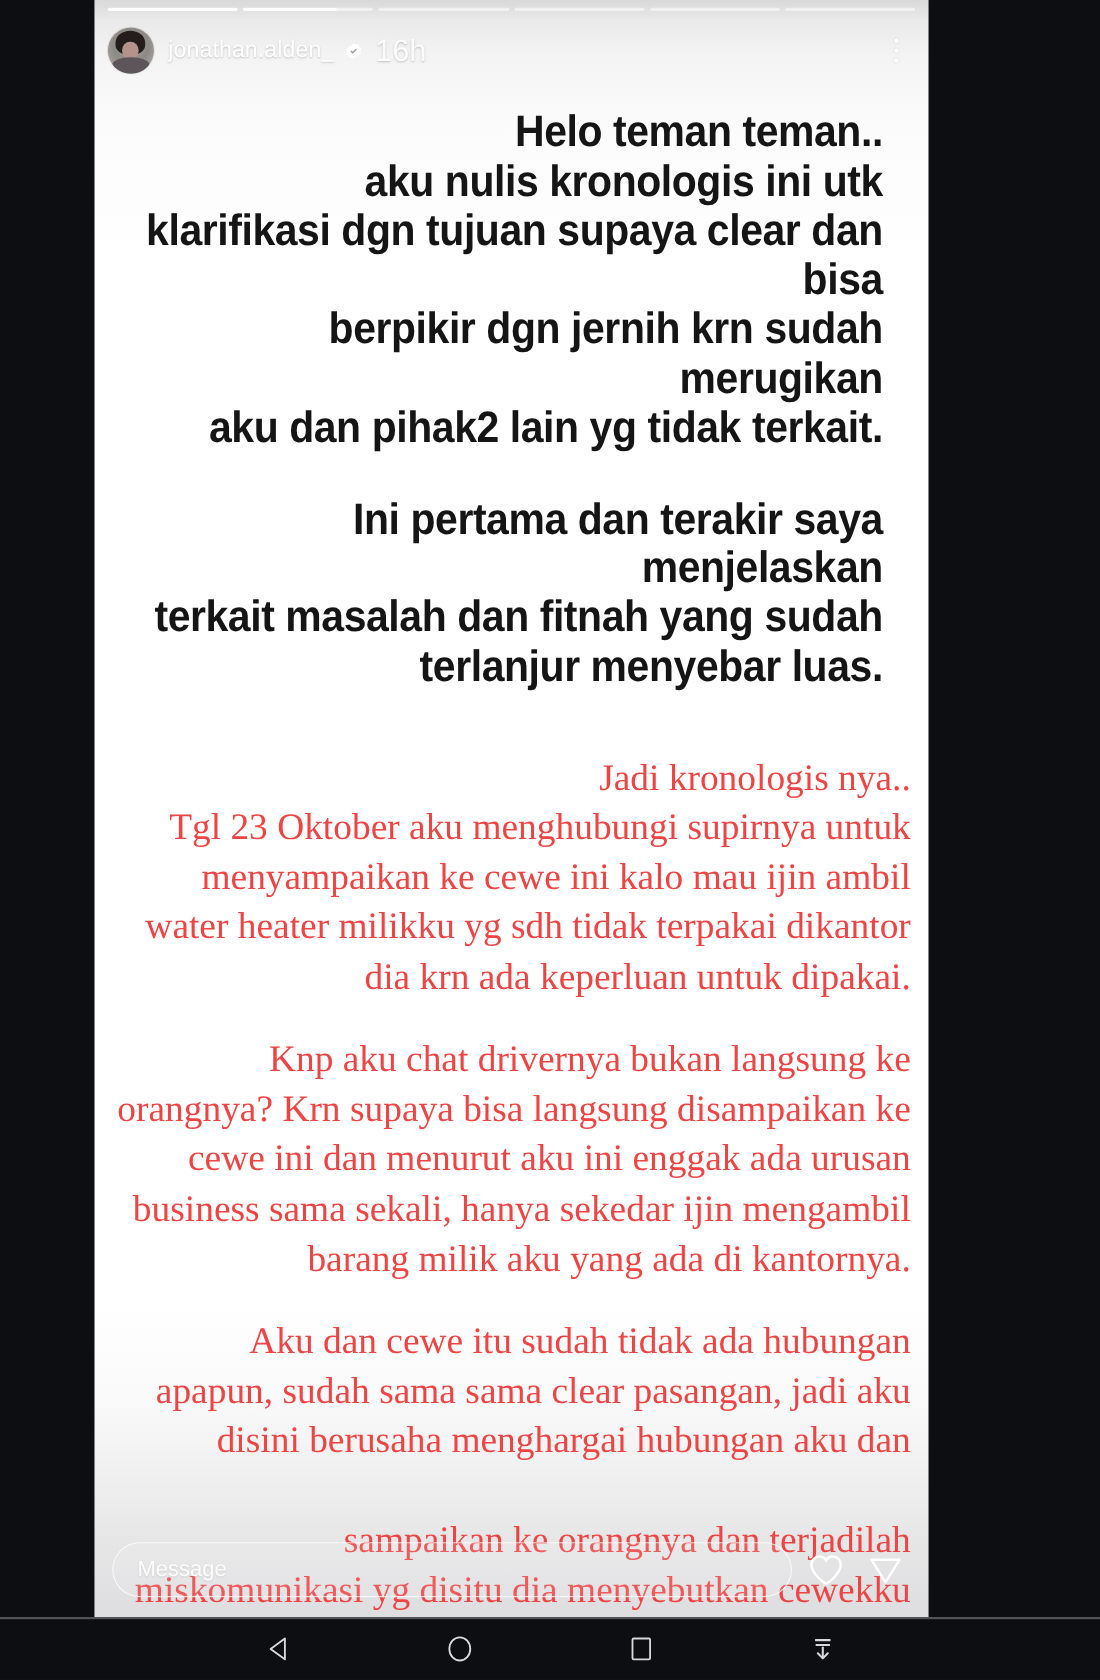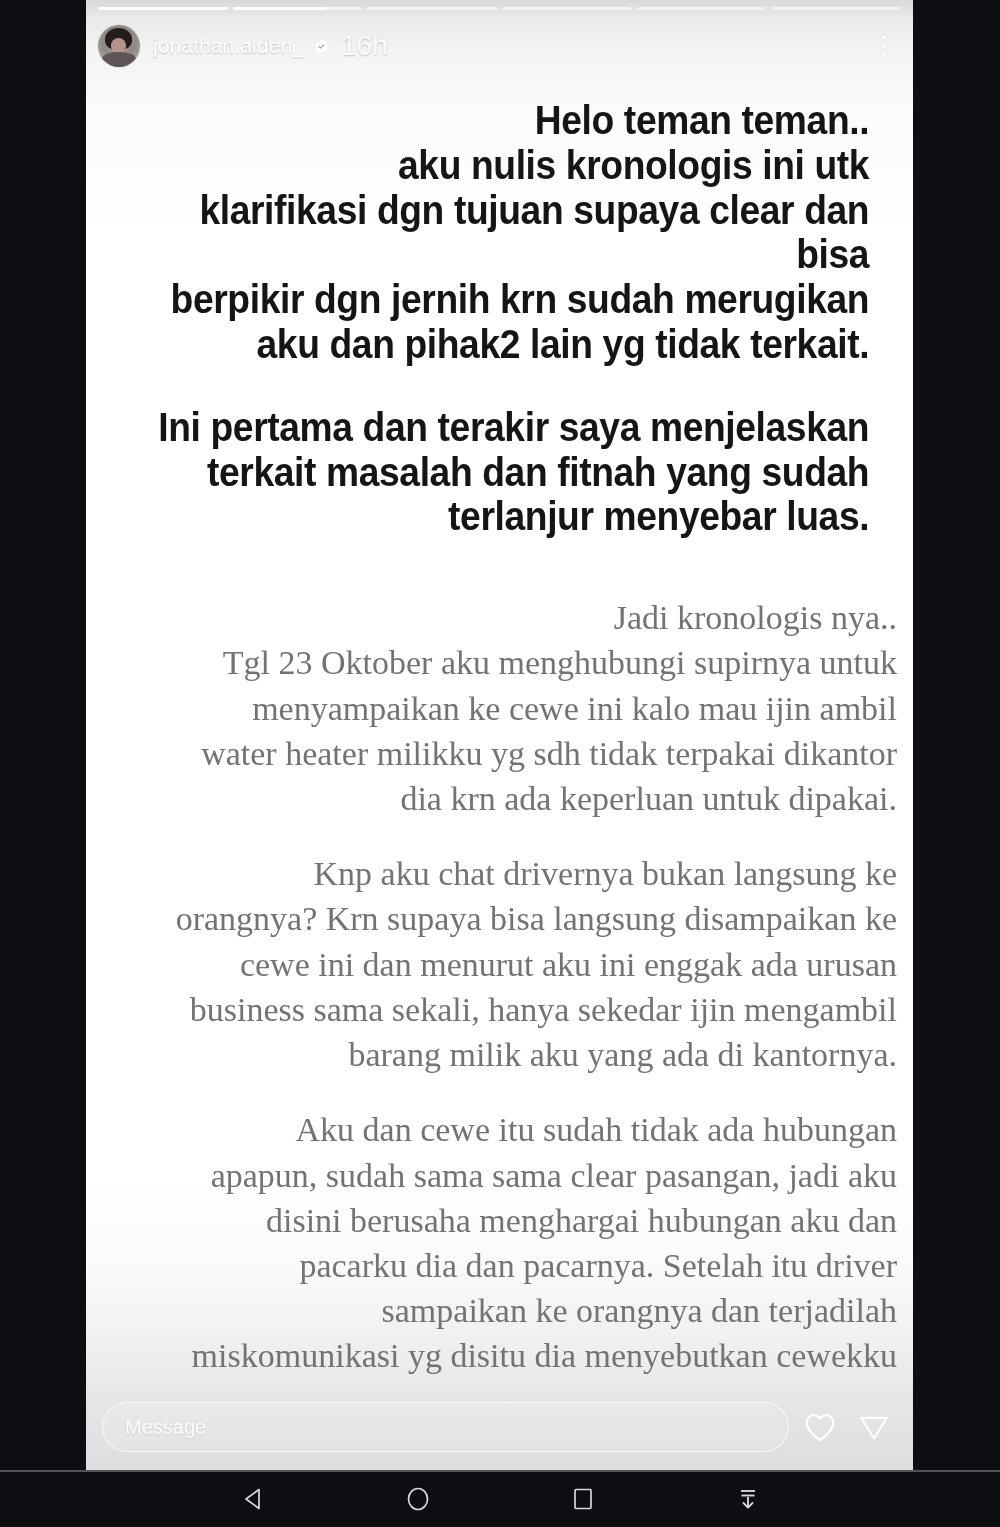--- a/index.html
+++ b/index.html
@@ -8,21 +8,21 @@
     background:#0d0e12;
     font-family:"Liberation Sans", sans-serif;
     overflow:hidden;
   }
 
   #screen { position:relative; width:1000px; height:1527px; background:#0d0e12; }
 
   
   #story {
     position:absolute;
-    left:86px; top:0; width:827px; height:1470px;
+    left:86px; top:0; width:758px; height:1470px;
     background:#ffffff;
     overflow:hidden;
   }
   #story-bg {
     position:absolute; inset:0;
     background:
       linear-gradient(to bottom,
         #d9d9d9 0px, #e9e9e9 18px, #f3f3f3 48px,
         #fbfbfc 110px, #ffffff 240px, #ffffff 1180px,
         #fafafa 1270px, #f0f0f0 1340px, #e6e6e7 1400px, #dedee0 1470px);
@@ -97,21 +97,21 @@
     font-weight:700; color:#151515;
     font-size:40px; line-height:1.12; letter-spacing:-0.4px;
     transform:scaleX(0.93); transform-origin:center top;
     margin-bottom:0;
   }
   .headline .blk { margin-bottom:0; }
   .headline .gap { display:block; height:38px; }
 
   .serif-block {
     font-family:"Liberation Serif", "DejaVu Serif", serif;
-    color:#737373; font-size:34px; line-height:1.33;
+    color:#ef4444; font-size:34px; line-height:1.33;
     margin-top:56px;
   }
   .serif-block p { margin-bottom:30px; }
   .serif-block p:last-child { margin-bottom:0; }
 
   #next-slide {
     position:absolute; right:20px; bottom:82px;
     display:flex; align-items:center; gap:14px; z-index:5;
   }
   #next-slide .ns-text {
@@ -240,21 +240,21 @@
           <span>Knp aku chat drivernya bukan langsung ke</span><br>
           <span>orangnya? Krn supaya bisa langsung disampaikan ke</span><br>
           <span>cewe ini dan menurut aku ini enggak ada urusan</span><br>
           <span>business sama sekali, hanya sekedar ijin mengambil</span><br>
           <span>barang milik aku yang ada di kantornya.</span>
         </p>
         <p>
           <span>Aku dan cewe itu sudah tidak ada hubungan</span><br>
           <span>apapun, sudah sama sama clear pasangan, jadi aku</span><br>
           <span>disini berusaha menghargai hubungan aku dan</span><br>
-          <span>pacarku dia dan pacarnya. Setelah itu driver</span><br>
+          <br>
           <span>sampaikan ke orangnya dan terjadilah</span><br>
           <span>miskomunikasi yg disitu dia menyebutkan cewekku</span><br>
         </p>
       </div>
     </div>
 
 
     <div id="bottombar">
       <div id="msgbox">
         <span class="ph">Message</span>

